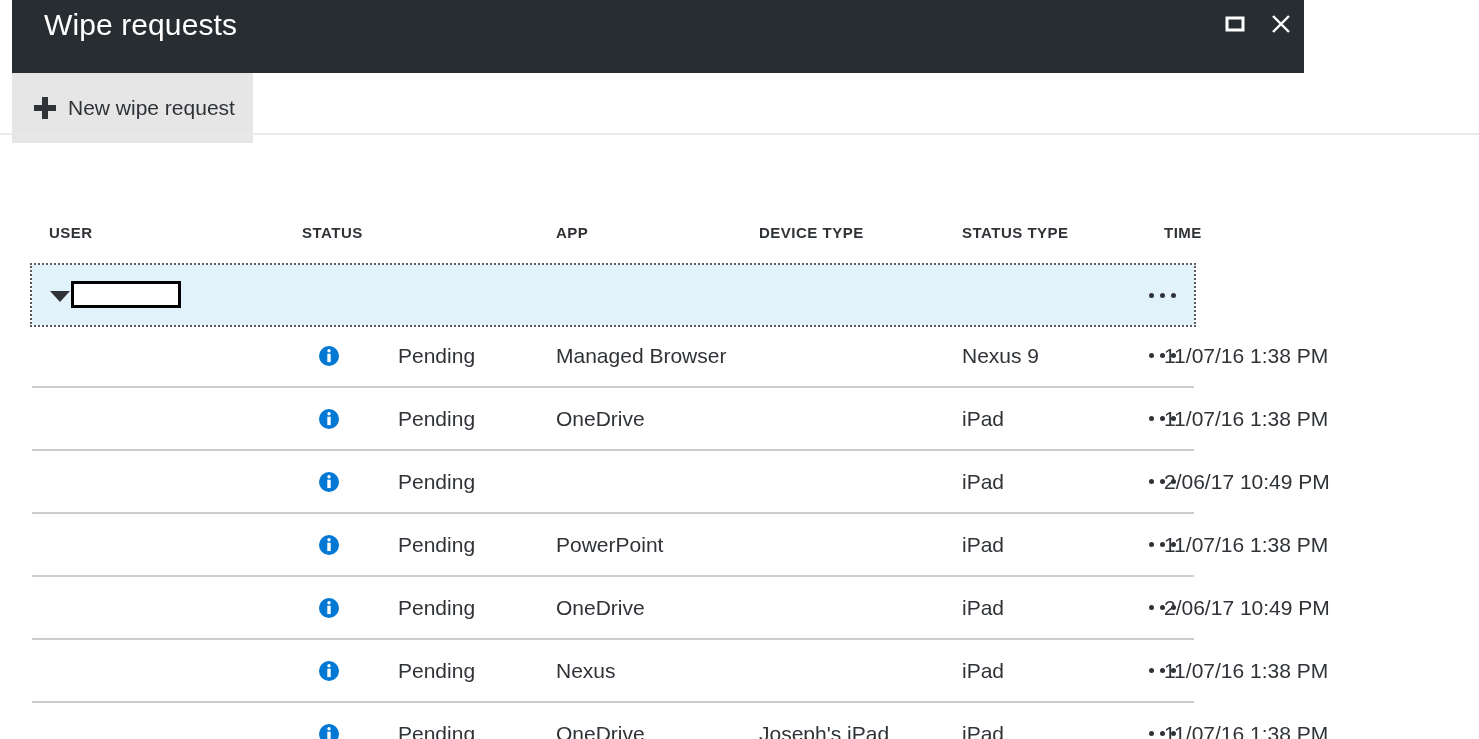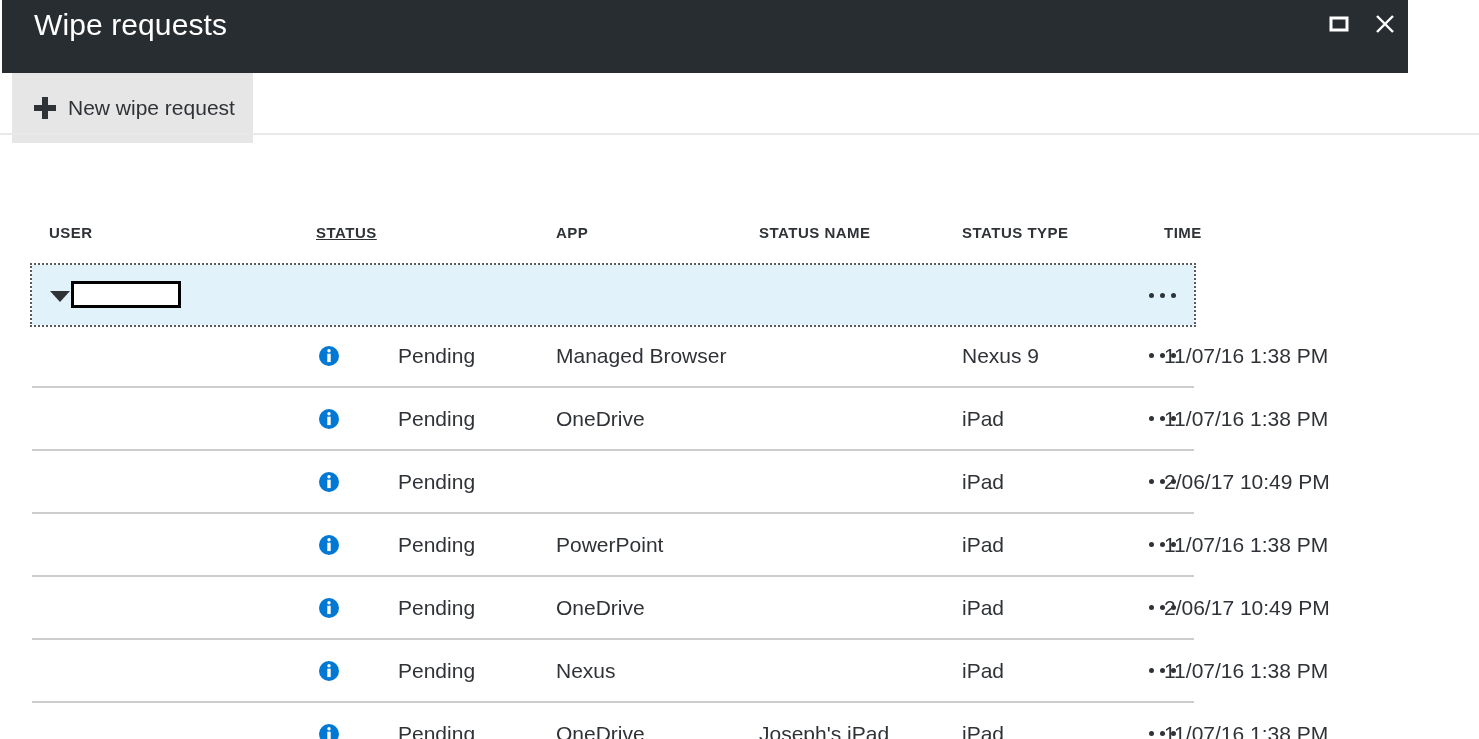--- a/index.html
+++ b/index.html
@@ -11,22 +11,22 @@
     height: 739px;
     background: #ffffff;
     font-family: "Liberation Sans", sans-serif;
     overflow: hidden;
     -webkit-font-smoothing: antialiased;
   }
 
   
   .titlebar {
     position: absolute;
-    left: 2px; top: 0;
-    width: 1406px;
+    left: 12px; top: 0;
+    width: 1292px;
     height: 73px;
     background: #282d31;
     box-sizing: border-box;
   }
   .titlebar-title {
     position: absolute;
     left: 32px;
     top: 8px;
     font-size: 30px;
     font-weight: 300;
@@ -128,21 +128,21 @@
     top: 44px;
     font-size: 15px;
     font-weight: 700;
     color: #2f3337;
     letter-spacing: 0.5px;
     white-space: nowrap;
   }
 
   
   .col-user   { left: 49px; }
-  .col-status { left: 316px; text-decoration: underline; }
+  .col-status { left: 302px; }
   .col-app    { left: 556px; }
   .col-dname  { left: 759px; }
   .col-dtype  { left: 962px; }
   .col-time   { left: 1164px; }
 
   
   .group-row {
     position: relative;
     margin-left: 32px;
     margin-right: 36px;
@@ -267,21 +267,21 @@
   </div>
 </div>
 <div class="toolbar-underline"></div>
 
 <div class="table">
 
   <div class="thead">
     <div class="th col-user">USER</div>
     <div class="th col-status">STATUS</div>
     <div class="th col-app">APP</div>
-    <div class="th col-dname">STATUS NAME</div>
+    <div class="th col-dname">DEVICE TYPE</div>
     <div class="th col-dtype">STATUS TYPE</div>
     <div class="th col-time">TIME</div>
   </div>
 
   <div class="group-row">
     <span class="chev"></span>
     <span class="redaction"></span>
     <span class="ellipsis group-ellipsis">
       <span></span>
       <span></span>

